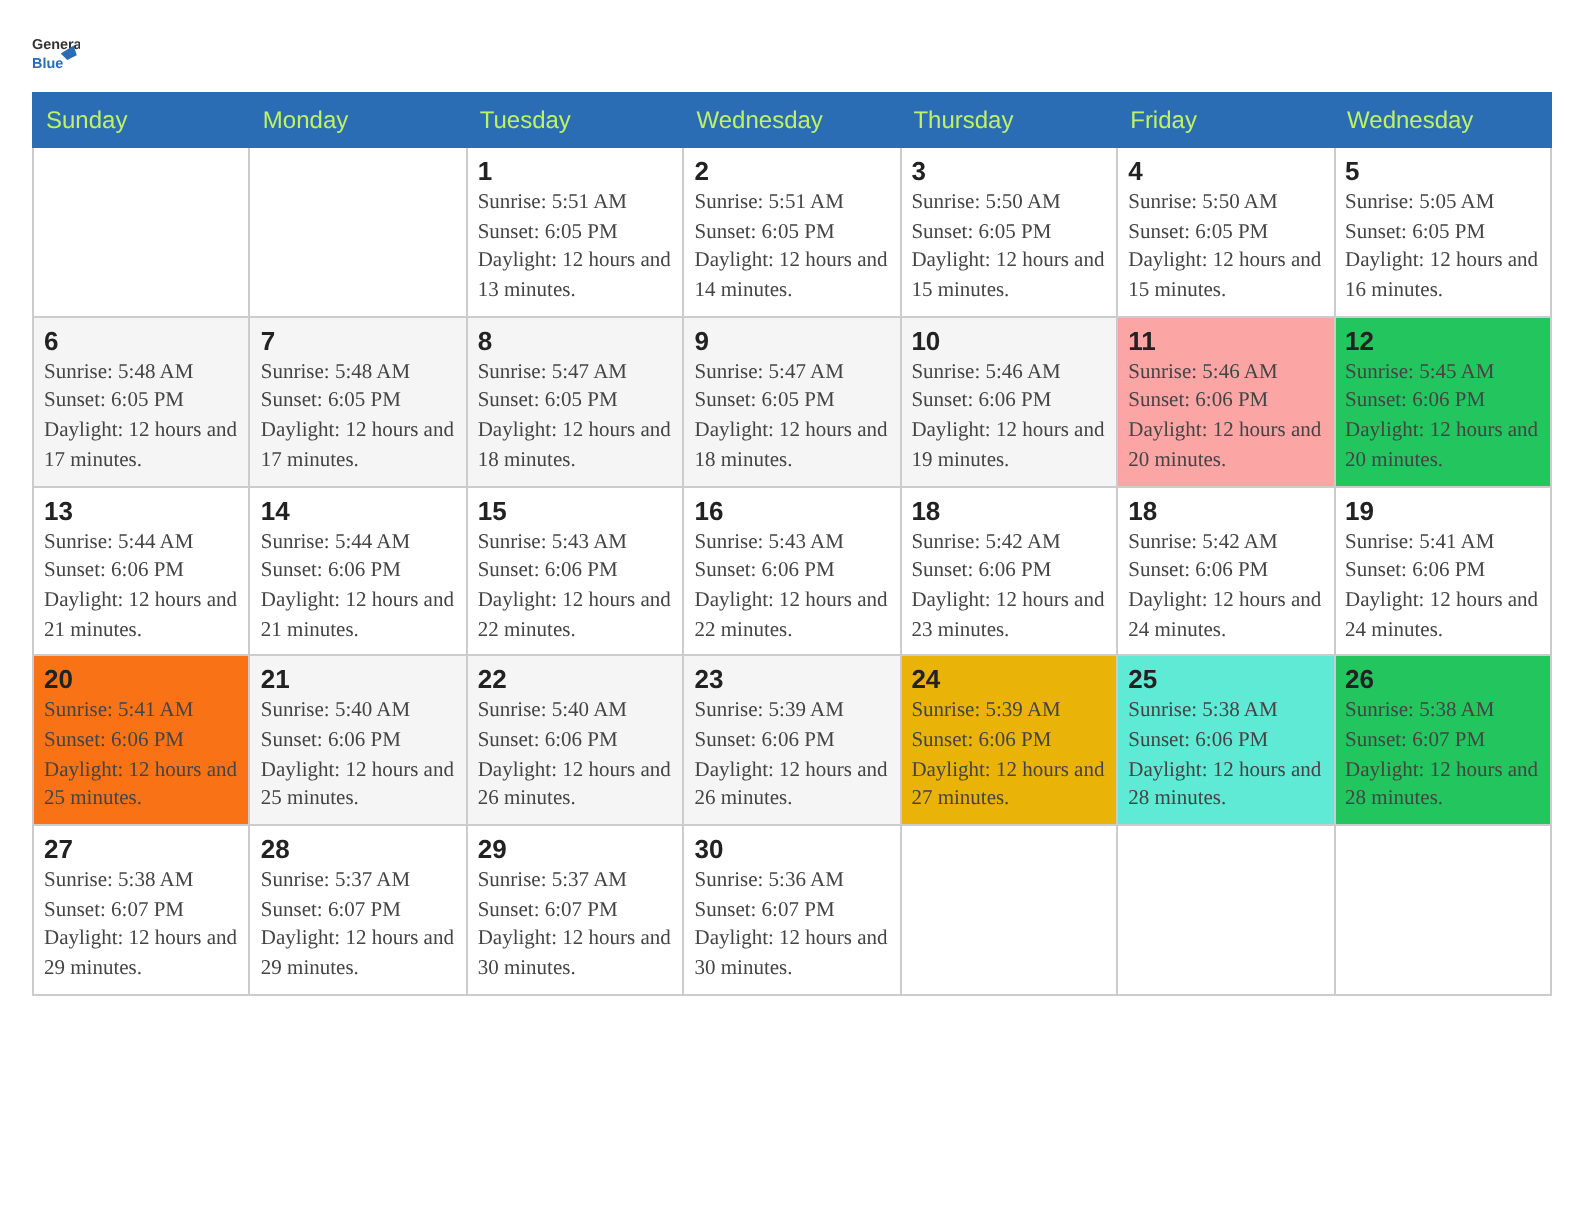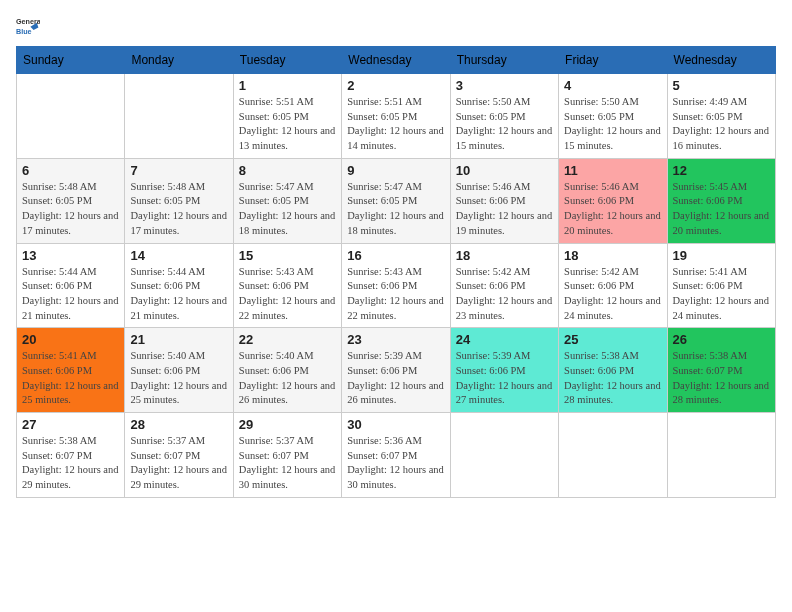--- a/index.html
+++ b/index.html
@@ -28,21 +28,21 @@
     .title-area { text-align: right; }
     .month-title { font-size: 36px; color: #333; font-weight: normal; }
     .location-title { font-size: 16px; color: #555; }
     .calendar-table {
       width: 100%;
       border-collapse: collapse;
       font-size: 11px;
     }
     .calendar-table th {
       background-color: #2a6db5;
-      color: #000000;
+      color: #bef264;
       text-align: left;
       padding: 6px 6px;
       font-size: 12px;
       font-weight: normal;
       border: 1px solid #2a6db5;
     }
     .calendar-table td {
       border: 1px solid #ccc;
       vertical-align: top;
       padding: 4px 5px;
@@ -126,21 +126,21 @@
 Daylight: 12 hours and 15 minutes.</div>
         </td>
         <td>
           <span class="day-number">4</span>
           <div class="day-info">Sunrise: 5:50 AM
 Sunset: 6:05 PM
 Daylight: 12 hours and 15 minutes.</div>
         </td>
         <td>
           <span class="day-number">5</span>
-          <div class="day-info">Sunrise: 4:49 AM
+          <div class="day-info">Sunrise: 5:05 AM
 Sunset: 6:05 PM
 Daylight: 12 hours and 16 minutes.</div>
         </td>
       </tr>
       <tr>
         <td style="background: rgb(245, 245, 245);">
           <span class="day-number">6</span>
           <div class="day-info">Sunrise: 5:48 AM
 Sunset: 6:05 PM
 Daylight: 12 hours and 17 minutes.</div>
@@ -244,21 +244,21 @@
           <div class="day-info">Sunrise: 5:40 AM
 Sunset: 6:06 PM
 Daylight: 12 hours and 26 minutes.</div>
         </td>
         <td style="background: rgb(245, 245, 245);">
           <span class="day-number">23</span>
           <div class="day-info">Sunrise: 5:39 AM
 Sunset: 6:06 PM
 Daylight: 12 hours and 26 minutes.</div>
         </td>
-        <td style="background: #5eead4;">
+        <td style="background: #eab308;">
           <span class="day-number">24</span>
           <div class="day-info">Sunrise: 5:39 AM
 Sunset: 6:06 PM
 Daylight: 12 hours and 27 minutes.</div>
         </td>
         <td style="background: #5eead4;">
           <span class="day-number">25</span>
           <div class="day-info">Sunrise: 5:38 AM
 Sunset: 6:06 PM
 Daylight: 12 hours and 28 minutes.</div>

